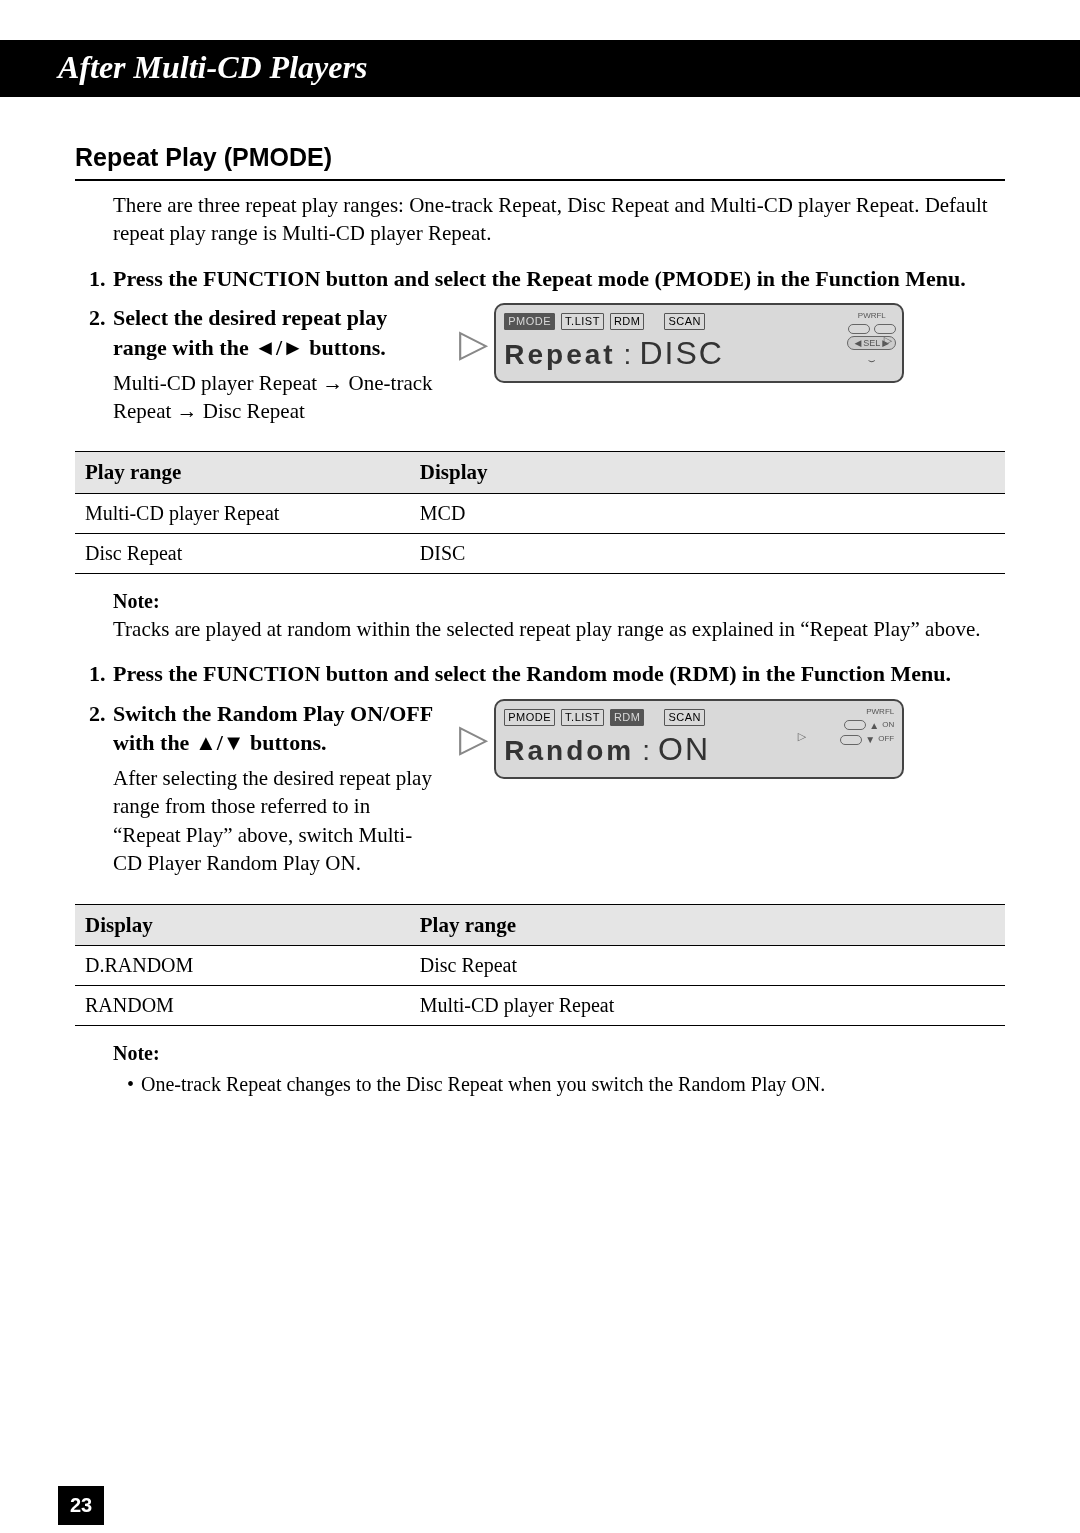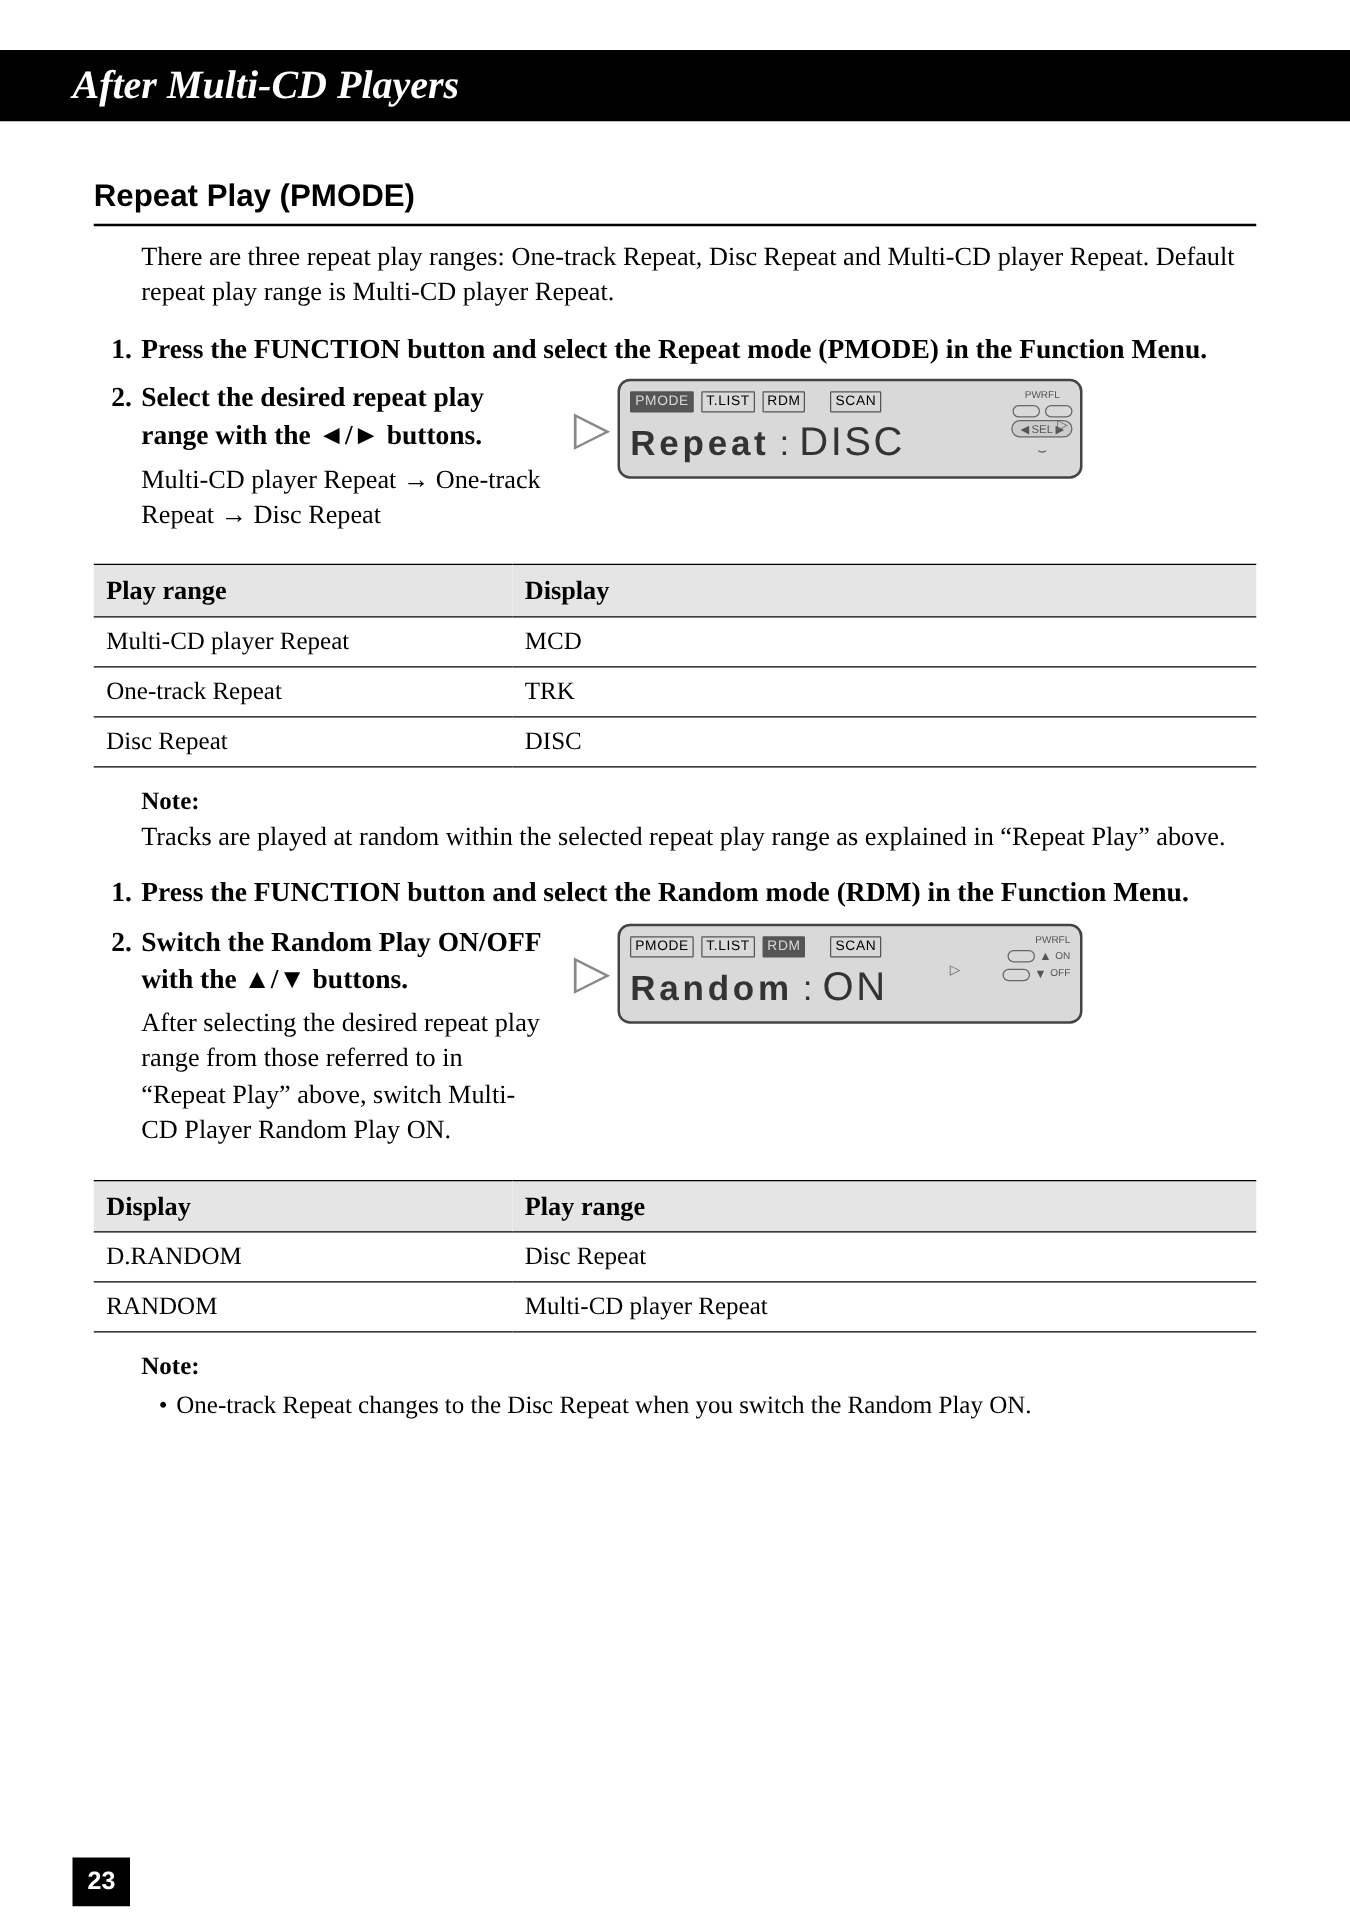--- a/index.html
+++ b/index.html
@@ -21,21 +21,21 @@
   table.info tr:last-child td { border-bottom: 1.5px solid #000; }
   .note-label { font-weight: bold; margin-left: 38px; margin-top: 14px; font-size: 20px; }
   ul.notes { margin-left: 52px; margin-top: 4px; font-size: 20px; }
   ul.notes li { margin-bottom: 2px; list-style: none; position: relative; padding-left: 14px; }
   ul.notes li::before { content: "•"; position: absolute; left: 0; }
   .page-num { background: #000; color: #fff; display: inline-block; font-family: Helvetica, Arial, sans-serif; font-weight: bold; font-size: 20px; padding: 6px 12px; position: absolute; bottom: 48px; left: 58px; }
   .page-wrap { position: relative; min-height: 1533px; }
   
   .lcd-wrap { display: flex; align-items: center; gap: 6px; }
   .lcd-cursor { font-size: 38px; color: #888; }
-  .lcd-box { border: 2px solid #444; border-radius: 10px; background: #d9d9d9; padding: 8px 8px 6px 8px; width: 372px; position: relative; }
+  .lcd-box { border: 2px solid #444; border-radius: 10px; background: #d9d9d9; padding: 8px 8px 6px 8px; width: 410px; position: relative; }
   .lcd-top { display: flex; gap: 6px; align-items: center; font-family: Arial, sans-serif; font-size: 11px; }
   .lcd-chip { border: 1px solid #555; padding: 0 3px; letter-spacing: 0.5px; border-radius: 1px; }
   .lcd-chip.inv { background: #555; color: #d9d9d9; }
   .lcd-main { display: flex; align-items: baseline; gap: 8px; margin-top: 2px; font-family: Arial, sans-serif; }
   .lcd-label { font-size: 28px; letter-spacing: 3px; color: #333; font-weight: bold; }
   .lcd-val { font-size: 32px; letter-spacing: 2px; color: #333; font-weight: 500; }
   .lcd-colon { font-size: 28px; color: #333; }
   .lcd-right { position: absolute; right: 6px; top: 6px; display: flex; flex-direction: column; align-items: center; gap: 2px; font-size: 8px; font-family: Arial, sans-serif; color: #555; }
   .lcd-btns { display: flex; gap: 4px; }
   .lcd-pill { border: 1px solid #666; border-radius: 7px; width: 22px; height: 10px; }
@@ -106,24 +106,20 @@
     <tbody>
           <tr>
       <th style="width:36%;">Play range</th>
       <th>Display</th>
     </tr>
     <tr>
             <td>Multi-CD player Repeat</td>
             <td>MCD</td>
           </tr>
     <tr>
-            <td>One-track Repeat</td>
-            <td>TRK</td>
-          </tr>
-    <tr>
             <td>Disc Repeat</td>
             <td>DISC</td>
           </tr>
   </tbody>
       </table>
 
   <div class="note-label">Note:</div>
 
   <p class="intro">Tracks are played at random within the selected repeat play range as explained in “Repeat Play” above.</p>
 

